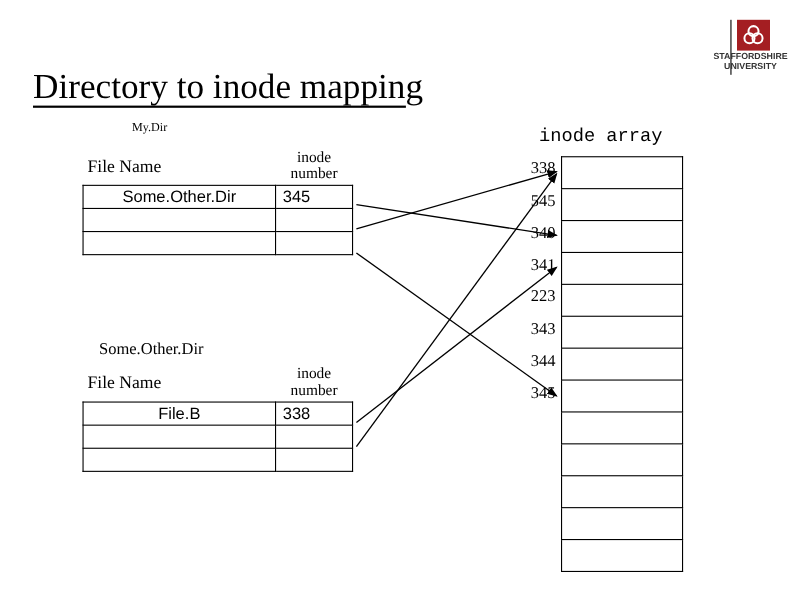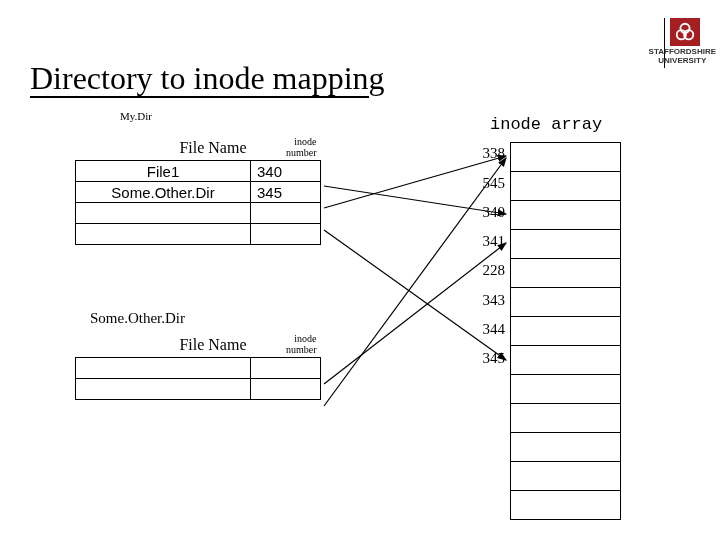--- a/index.html
+++ b/index.html
@@ -78,24 +78,24 @@
     font-family: Arial, sans-serif;
     font-size: 15px;
   }
   .dir-table.t1 { top: 135px; left: 75px; }
   .dir-table.t2 { top: 332px; left: 75px; }
   .dir-table th {
     font-family: 'Times New Roman', serif;
     font-weight: normal;
     font-size: 16px;
     padding: 2px 4px;
-    text-align: right;
+    text-align: left;
   }
   .dir-table th.col-name { width: 175px; }
-  .dir-table th.col-inum { width: 70px; text-align: right; line-height: 1.05; font-size: 10px; }
+  .dir-table th.col-inum { width: 70px; text-align: center; line-height: 1.05; font-size: 14px; }
   .dir-table td {
     border: 1px solid #000;
     padding: 1px 6px;
     height: 21px;
   }
   .dir-table td.fname { text-align: center; width: 175px; }
   .dir-table td.inum  { text-align: left; width: 70px; }
 
   .inode-array {
     position: absolute;
@@ -153,24 +153,20 @@
 <table class="dir-table t1">
   <tbody>
       <tr>
     <th class="col-name">File Name</th>
     <th class="col-inum">
       <span>inode</span><br>
       <span>number</span>
     </th>
   </tr>
   <tr>
-        <td class="fname">File1</td>
-        <td class="inum">340</td>
-      </tr>
-  <tr>
         <td class="fname">Some.Other.Dir</td>
         <td class="inum">345</td>
       </tr>
   <tr>
         <td class="fname"></td>
         <td class="inum"></td>
       </tr>
   <tr>
         <td class="fname"></td>
         <td class="inum"></td>
@@ -181,20 +177,24 @@
 <table class="dir-table t2">
   <tbody>
       <tr>
     <th class="col-name">File Name</th>
     <th class="col-inum">
       <span>inode</span><br>
       <span>number</span>
     </th>
   </tr>
   <tr>
+        <td class="fname">File.B</td>
+        <td class="inum">338</td>
+      </tr>
+  <tr>
         <td class="fname"></td>
         <td class="inum"></td>
       </tr>
   <tr>
         <td class="fname"></td>
         <td class="inum"></td>
       </tr>
 </tbody>
   </table>
 
@@ -239,21 +239,21 @@
   <tr>
         <td></td>
       </tr>
 </tbody>
   </table>
 
 <div class="inode-num" style="top:145px; left:475px">338</div>
 <div class="inode-num" style="top:175px; left:475px">545</div>
 <div class="inode-num" style="top:204px; left:475px">340</div>
 <div class="inode-num" style="top:233px; left:475px">341</div>
-<div class="inode-num" style="top:262px; left:475px">228</div>
+<div class="inode-num" style="top:262px; left:475px">223</div>
 <div class="inode-num" style="top:292px; left:475px">343</div>
 <div class="inode-num" style="top:321px; left:475px">344</div>
 <div class="inode-num" style="top:350px; left:475px">345</div>
 
 <svg class="arrows">
   <defs>
     <marker id="ah" markerWidth="8" markerHeight="8" refX="7" refY="3" orient="auto">
       <path d="M0,0 L8,3 L0,6 Z" fill="#000"></path>
     </marker>
   </defs>

